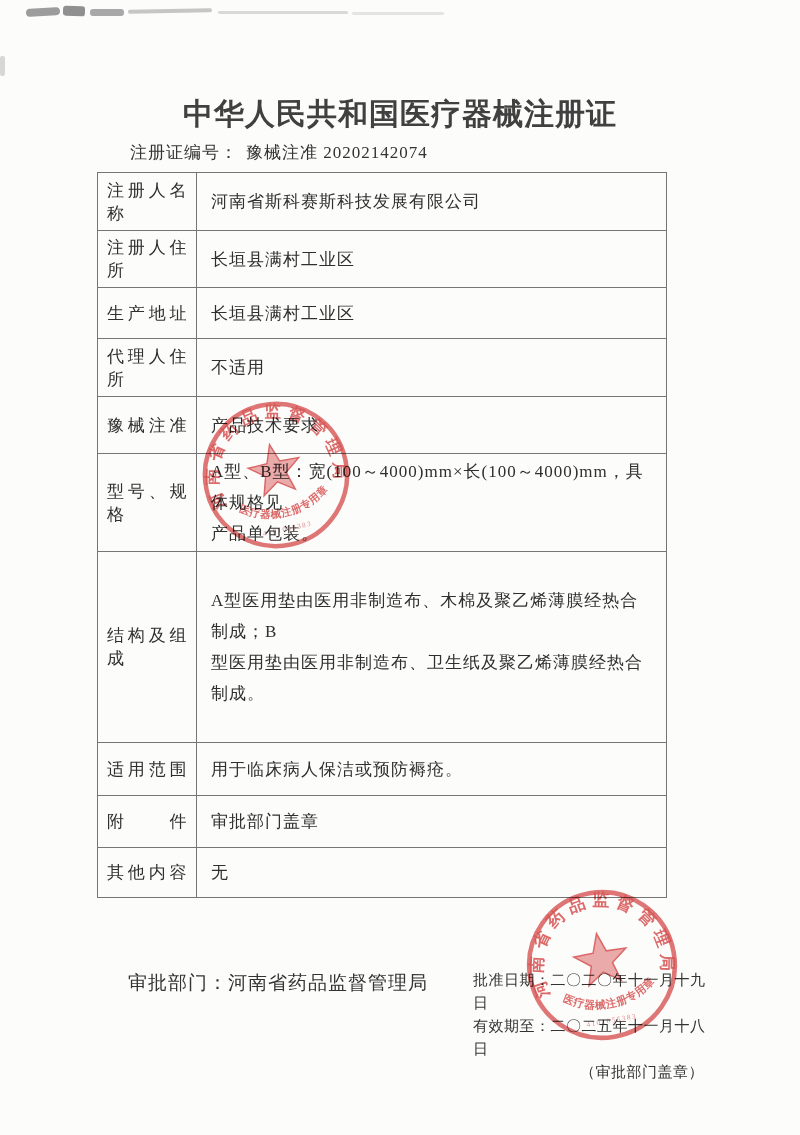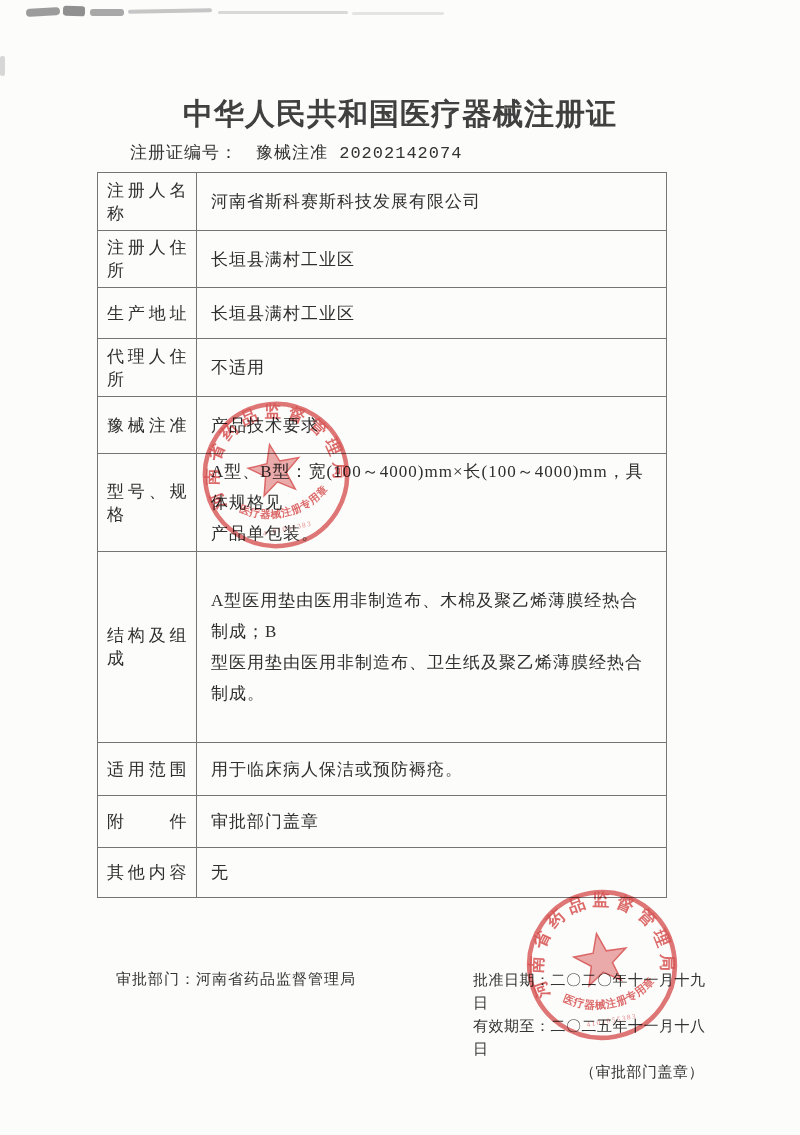--- a/index.html
+++ b/index.html
@@ -23,21 +23,21 @@
 
   .title {
     position:absolute; left:0; top:94px; width:100%;
     text-align:center; font-size:30px; font-weight:700;
     letter-spacing:1px; color:#404040;
   }
   .cert-line {
     position:absolute; left:130px; top:141px;
     font-size:17px; letter-spacing:1px; color:#333;
   }
-  .cert-line .num { margin-left:18px;font-family:Liberation Mono, monospace; }
+  .cert-line .num { margin-left:8px; }
 
   table.cert {
     position:absolute; left:97px; top:172px; width:570px;
     border-collapse:collapse; table-layout:fixed;
   }
   table.cert td {
     border:1px solid #757575;
     vertical-align:middle;
     font-size:17px;
     color:#2f2f2f;
@@ -55,22 +55,22 @@
     letter-spacing:1px;
     line-height:31px;
     white-space:pre-line;
   }
   tr.r0  td{height:58px;} tr.r1  td{height:57px;} tr.r2  td{height:51px;}
   tr.r3  td{height:49px;} tr.r4  td{height:58px;} tr.r5  td{height:57px;}
   tr.r6  td{height:62px;} tr.r7  td{height:191px;} tr.r8 td{height:53px;}
   tr.r9  td{height:52px;margin-top:9px;} tr.r10 td{height:50px;} tr.r11 td{height:55px;}
 
   .footer-dept {
-    position:absolute; left:116px; top:970px;
-    font-size:15px; letter-spacing:1px; color:#333;
+    position:absolute; left:128px; top:970px;
+    font-size:19px; letter-spacing:1px; color:#333;
   }
   .footer-right {
     position:absolute; left:465px; top:969px; width:235px;
     font-size:15px; letter-spacing:0.5px; color:#333; line-height:23px;margin-left:8px;
   }
   .footer-right .seal-note { text-align:right; padding-right:4px; }
 
   .stamp {
     position:absolute; mix-blend-mode:multiply; opacity:0.9;
     pointer-events:none;

